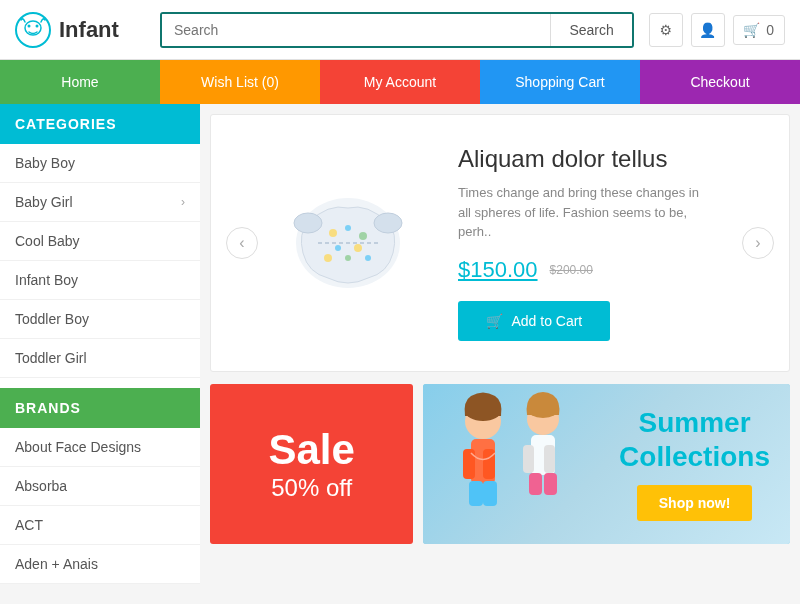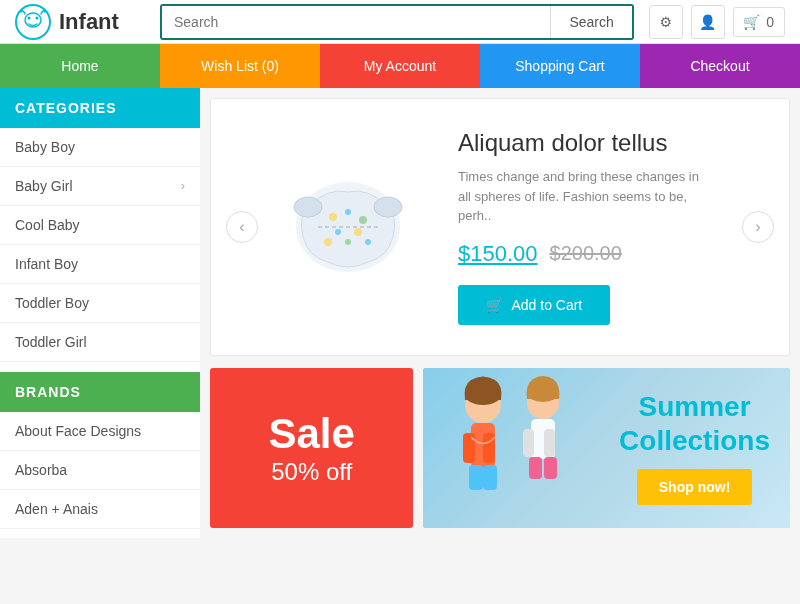--- a/index.html
+++ b/index.html
@@ -1,19 +1,19 @@
 <!DOCTYPE html>
 <html><head>
   <meta charset="utf-8">
   <style>
     * { box-sizing: border-box; margin: 0; padding: 0; }
     body { font-family: Arial, sans-serif; background: #f5f5f5; font-size: 14px; color: #333; width: 800px; }
 
     
-    .header { background: #fff; display: flex; align-items: center; padding: 10px 15px; gap: 15px; border-bottom: 1px solid #e0e0e0; height: 44px; }
+    .header { background: #fff; display: flex; align-items: center; padding: 10px 15px; gap: 15px; border-bottom: 1px solid #e0e0e0; height: 60px; }
     .logo { display: flex; align-items: center; gap: 8px; font-size: 22px; font-weight: bold; color: #333; min-width: 130px; }
     .logo-icon { width: 36px; height: 36px; }
     .search-bar { flex: 1; display: flex; border: 2px solid #0f766e; border-radius: 3px; overflow: hidden; }
     .search-bar input { flex: 1; padding: 8px 12px; border: none; outline: none; font-size: 14px; color: #999; }
     .search-btn { background: #fff; border: none; border-left: 1px solid #ddd; padding: 8px 18px; cursor: pointer; color: #555; font-size: 14px; }
     .header-icons { display: flex; align-items: center; gap: 8px; }
     .header-icon-btn { width: 34px; height: 34px; border: 1px solid #ddd; border-radius: 3px; background: #fff; display: flex; align-items: center; justify-content: center; cursor: pointer; color: #666; font-size: 14px; }
     .cart-btn { display: flex; align-items: center; gap: 5px; border: 1px solid #ddd; border-radius: 3px; padding: 6px 10px; background: #fff; cursor: pointer; color: #666; }
 
     
@@ -40,21 +40,21 @@
 
     
     .featured-slider { background: #fff; border: 1px solid #e8e8e8; border-radius: 3px; padding: 20px 15px; display: flex; align-items: center; gap: 20px; position: relative; margin-bottom: 12px; min-height: 200px; }
     .slider-arrow { width: 32px; height: 32px; border: 1px solid #ddd; background: #fff; border-radius: 50%; display: flex; align-items: center; justify-content: center; cursor: pointer; color: #aaa; font-size: 16px; flex-shrink: 0; }
     .product-image-area { width: 140px; min-width: 140px; display: flex; align-items: center; justify-content: center; }
     .product-info { flex: 1; padding: 10px 20px; }
     .product-title { font-size: 24px; color: #333; margin-bottom: 10px; font-weight: 400; }
     .product-desc { font-size: 13px; color: #888; margin-bottom: 15px; line-height: 1.5; }
     .product-price { display: flex; align-items: center; gap: 12px; margin-bottom: 18px; }
     .price-current { font-size: 22px; color: #00bcd4; font-weight: 500; text-decoration: underline; }
-    .price-old { font-size: 20px; color: #aaa; text-decoration: line-through; }
+    .price-old { font-size: 12px; color: #aaa; text-decoration: line-through; }
     .add-to-cart-btn { background: #00bcd4; color: #fff; border: none; padding: 12px 28px; border-radius: 3px; cursor: pointer; font-size: 14px; display: flex; align-items: center; gap: 8px; }
 
     
     .banners { display: flex; gap: 10px; }
     .banner-sale { background: #f44336; color: #fff; flex: 1; border-radius: 3px; display: flex; flex-direction: column; align-items: center; justify-content: center; padding: 30px 20px; min-height: 160px; }
     .banner-sale-text { font-size: 42px; font-weight: bold; }
     .banner-sale-sub { font-size: 24px; }
     .banner-summer { flex: 2; background: #87ceeb; border-radius: 3px; position: relative; overflow: hidden; min-height: 160px; display: flex; align-items: center; justify-content: flex-end; padding: 20px; }
     .banner-summer-bg { position: absolute; left: 0; top: 0; width: 100%; height: 100%; background: linear-gradient(135deg, #87ceeb 0%, #b0d8e8 50%, #c8e8f5 100%); }
     .banner-summer-text { position: relative; z-index: 2; text-align: center; }
@@ -131,20 +131,23 @@
 
     <div class="sidebar-brands-title">BRANDS</div>
 
     <div class="sidebar-item">
       <span>About Face Designs</span>
     </div>
     <div class="sidebar-item">
       <span>Absorba</span>
     </div>
     <div class="sidebar-item">
+      <span>ACT</span>
+    </div>
+    <div class="sidebar-item">
       <span>Aden + Anais</span>
     </div>
   </div>
 
   <div class="content">
 
     <div class="featured-slider">
       <div class="slider-arrow">‹</div>
 
       <div class="product-image-area">

